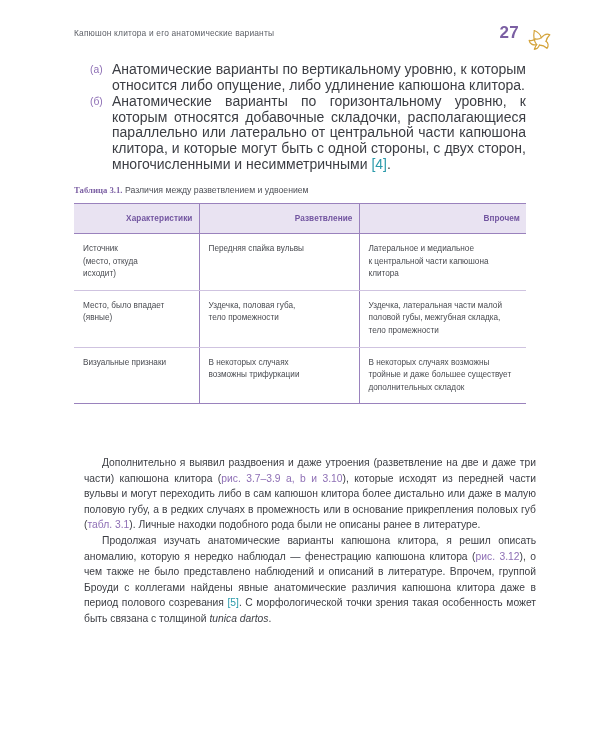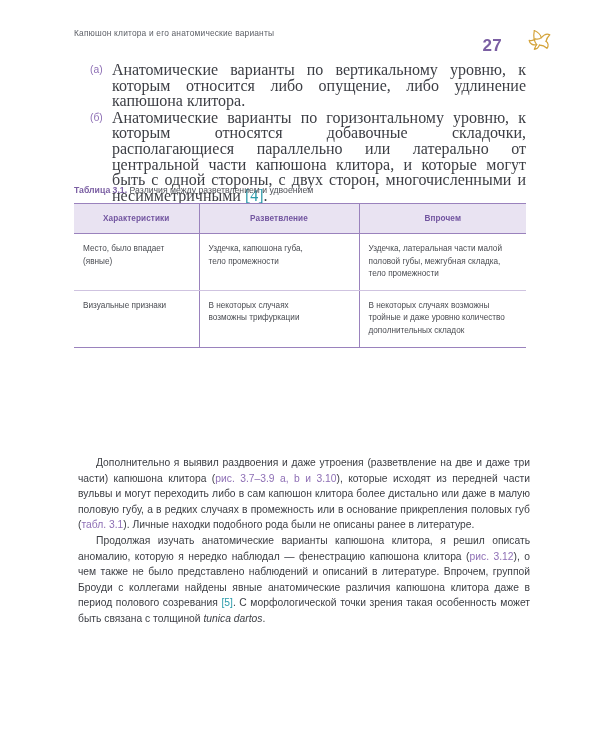--- a/index.html
+++ b/index.html
@@ -39,22 +39,22 @@
   .running-head-title {
     font-size: 8.4px;
     letter-spacing: .18px;
     color: #5c5f66;
     line-height: 1.2;
     padding-top: 4px;
     white-space: nowrap;
   }
   .running-head-right {
     display: flex;
-    align-items: flex-end;
-    gap: 22px;
+    align-items: flex-start;
+    gap: 5px;
   }
   .folio {
     font-size: 17px;
     font-weight: 700;
     color: #7b5fa3;
     letter-spacing: .3px;
     line-height: 1;
   }
   .logo-mark {
     width: 30px;
@@ -77,26 +77,25 @@
   .list-marker {
     color: #8e6fb5;
     font-size: 10.3px;
     line-height: 15.6px;
     width: 22px;
     flex: 0 0 22px;
     text-align: left;
   }
   .list-body {
     flex: 1 1 auto;
-    font-size: 16px;
+    font-size: 14px;
     line-height: 15.6px;
     text-align: justify;
     color: #3c3e44;
     hyphens: manual;
-    font-family: Liberation Serif, serif;
   }
 
   .ref-cite {
     color: #2a9aaa;
   }
   .ref-link {
     color: #8e6fb5;
   }
 
   
@@ -108,34 +107,35 @@
   }
   .table-caption {
     font-size: 8.7px;
     line-height: 12px;
     margin-bottom: 7px;
     color: #4a4c52;
   }
   .table-caption .cap-label {
     color: #7b5fa3;
     font-weight: 700;
+    font-family: Liberation Serif, serif;
   }
   .cap-text { color: #4e5057; }
 
   table.data-table {
     border-collapse: collapse;
     width: 452px;
     table-layout: fixed;
   }
   table.data-table thead th {
     background: #e9e3f2;
     color: #7255a0;
     font-size: 8.2px;
     font-weight: 700;
-    text-align: center;
+    text-align: right;
     padding: 10px 6px 10px 6px;
     border-top: 1.6px solid #9a82bd;
     border-bottom: 1.6px solid #9a82bd;
     letter-spacing: .1px;
   }
   table.data-table thead th.col-sep,
   table.data-table tbody td.col-sep {
     border-left: 1px solid #9a82bd;
   }
   table.data-table tbody td {
@@ -153,21 +153,21 @@
 
   
   col.c1 { width: 125px; }
   col.c2 { width: 160px; }
   col.c3 { width: 167px; }
 
   
   .prose {
     position: absolute;
     top: 455px;
-    left: 78px;
+    left: 84px;
     width: 452px;
   }
   .prose p {
     margin: 0;
     font-size: 10.3px;
     line-height: 15.6px;
     text-align: justify;
     color: #3c3e44;
     text-indent: 18px;
   }
@@ -225,49 +225,64 @@
       </colgroup>
       <thead>
         <tr>
           <th>Характеристики</th>
           <th class="col-sep">Разветвление</th>
           <th class="col-sep">Впрочем</th>
         </tr>
       </thead>
       <tbody>
 
+        <tr>
+          <td>
+            <span class="cell-line">Источник</span>
+            <span class="cell-line">(место, откуда</span>
+            <span class="cell-line">исходит)</span>
+          </td>
+          <td class="col-sep">
+            <span class="cell-line">Передняя спайка вульвы</span>
+          </td>
+          <td class="col-sep">
+            <span class="cell-line">Латеральное и медиальное</span>
+            <span class="cell-line">к центральной части капюшона</span>
+            <span class="cell-line">клитора</span>
+          </td>
+        </tr>
 
         <tr>
           <td>
             <span class="cell-line">Место, было впадает</span>
             <span class="cell-line">(явные)</span>
           </td>
           <td class="col-sep">
-            <span class="cell-line">Уздечка, капюшона губа,</span>
+            <span class="cell-line">Уздечка, половая губа,</span>
             <span class="cell-line">тело промежности</span>
           </td>
           <td class="col-sep">
             <span class="cell-line">Уздечка, латеральная части малой</span>
             <span class="cell-line">половой губы, межгубная складка,</span>
             <span class="cell-line">тело промежности</span>
           </td>
         </tr>
 
 
         <tr>
           <td>
             <span class="cell-line">Визуальные признаки</span>
           </td>
           <td class="col-sep">
             <span class="cell-line">В некоторых случаях</span>
             <span class="cell-line">возможны трифуркации</span>
           </td>
           <td class="col-sep">
             <span class="cell-line">В некоторых случаях возможны</span>
-            <span class="cell-line">тройные и даже уровню количество</span>
+            <span class="cell-line">тройные и даже большее существует</span>
             <span class="cell-line">дополнительных складок</span>
           </td>
         </tr>
 
       </tbody>
     </table>
   </div>
 
   <div class="prose">
 

